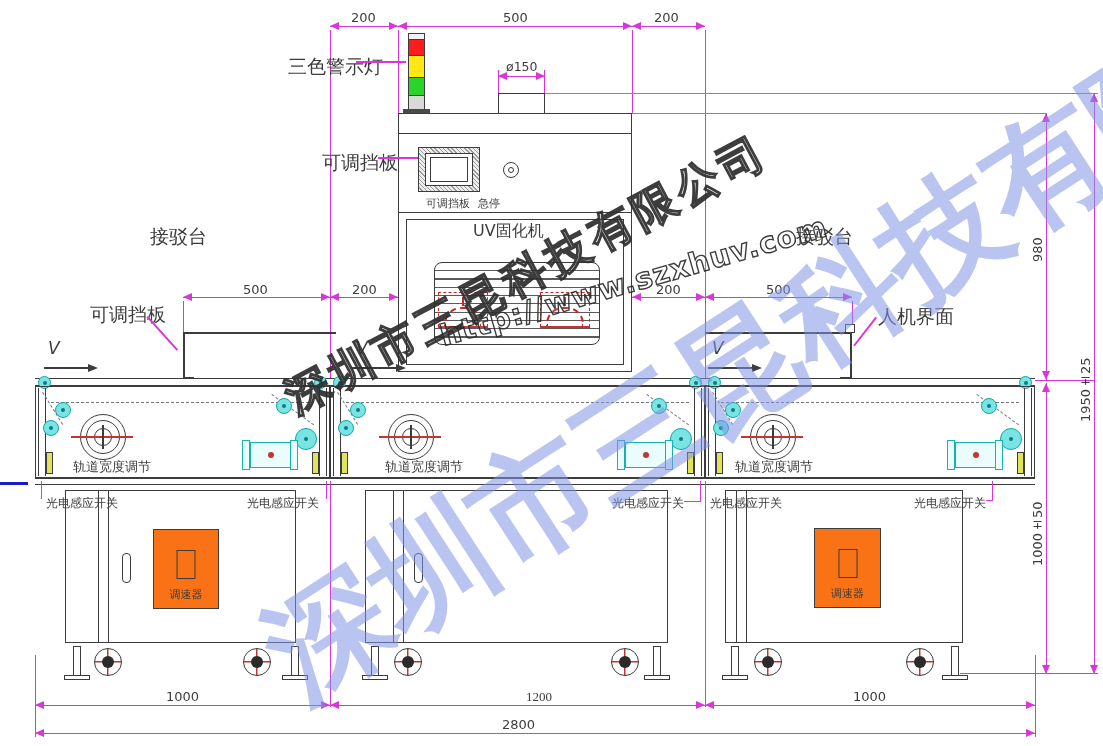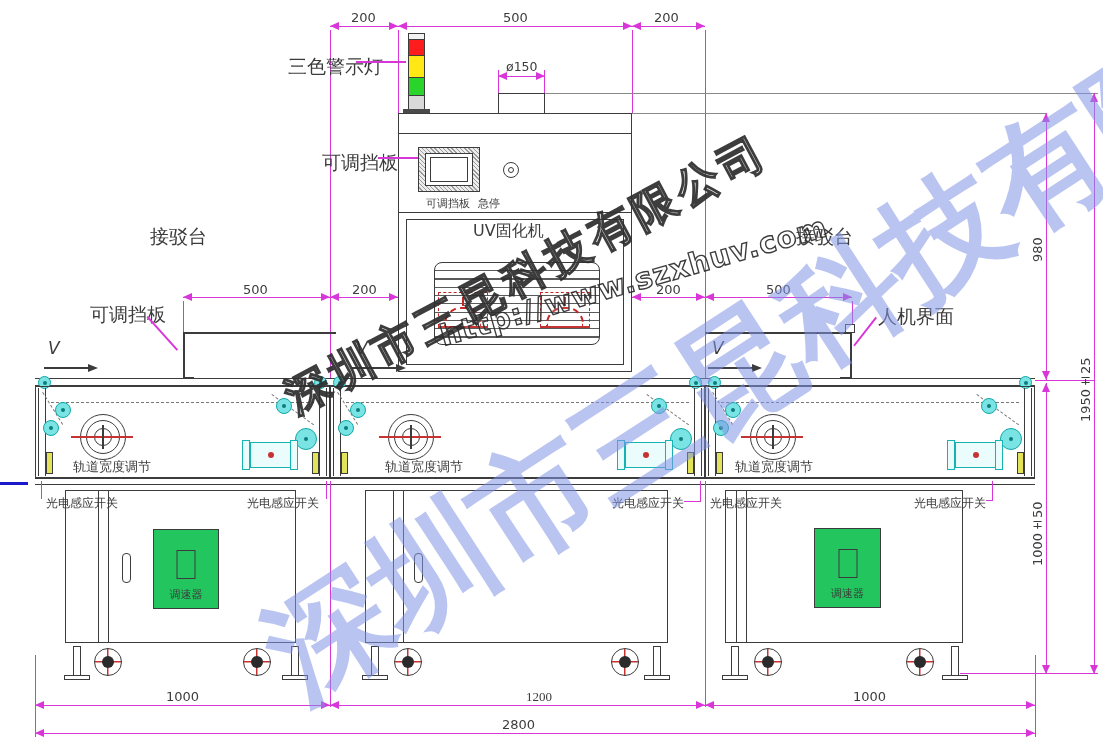--- a/index.html
+++ b/index.html
@@ -47,21 +47,21 @@
   .scr-hatch{background:repeating-linear-gradient(45deg,#ededed 0 2px,#9a9a9a 2px 3px);}
   .wm-dark{color:rgba(255,255,255,0.08);-webkit-text-stroke:1.4px rgba(45,45,45,0.92);}
   .tbl{position:absolute;top:378px;height:306px;}
   .frame{position:absolute;left:0;right:0;top:8px;height:92px;border:1.8px solid #3c3c3c;box-sizing:border-box;}
   .toprail{position:absolute;left:0;right:0;top:0;height:8px;border-top:1.6px solid #3c3c3c;border-bottom:1.2px solid #3c3c3c;box-sizing:border-box;}
   .brail{position:absolute;left:0;right:0;top:100px;height:7px;border-top:1.5px solid #3c3c3c;border-bottom:1.5px solid #3c3c3c;box-sizing:border-box;}
   .post{position:absolute;top:10px;height:88px;width:8px;border-left:1.2px solid #3c3c3c;border-right:1.2px solid #3c3c3c;box-sizing:border-box;}
   .cab{position:absolute;top:112px;height:153px;border:1.6px solid #3c3c3c;box-sizing:border-box;background:#fff;}
   .stile{position:absolute;top:0;bottom:0;width:1.4px;background:#3c3c3c;}
   .handle{position:absolute;width:9px;height:30px;border:1.4px solid #3c3c3c;border-radius:4px;box-sizing:border-box;}
-  .panel{position:absolute;border:1.4px solid #3c3c3c;box-sizing:border-box;background:#22c55e;}
+  .panel{position:absolute;border:1.4px solid #3c3c3c;box-sizing:border-box;background:#f97316;}
   .pinner{position:absolute;width:19px;height:29px;border:1.4px solid #3c3c3c;box-sizing:border-box;left:50%;transform:translateX(-50%);top:20px;}
   .plabel{position:absolute;left:0;right:0;bottom:6px;text-align:center;font-size:11px;color:#3c3c3c;}
   .tracklbl{position:absolute;font-size:13px;color:#3c3c3c;white-space:nowrap;}
   #wm-big{position:absolute;left:235px;top:600px;font-size:122px;font-weight:bold;white-space:nowrap;
     transform:rotate(-33deg);transform-origin:0 0;color:rgba(128,148,230,0.55);z-index:20;pointer-events:none;}
   #wm-mid{position:absolute;left:275px;top:375px;font-size:44px;font-weight:bold;letter-spacing:5px;white-space:nowrap;
     transform:rotate(-28deg);transform-origin:0 0;z-index:21;pointer-events:none;}
   #wm-url{position:absolute;left:436px;top:320px;font-size:29px;font-weight:bold;letter-spacing:1px;white-space:nowrap;
     transform:rotate(-16deg);transform-origin:0 0;z-index:21;pointer-events:none;}
 </style>

